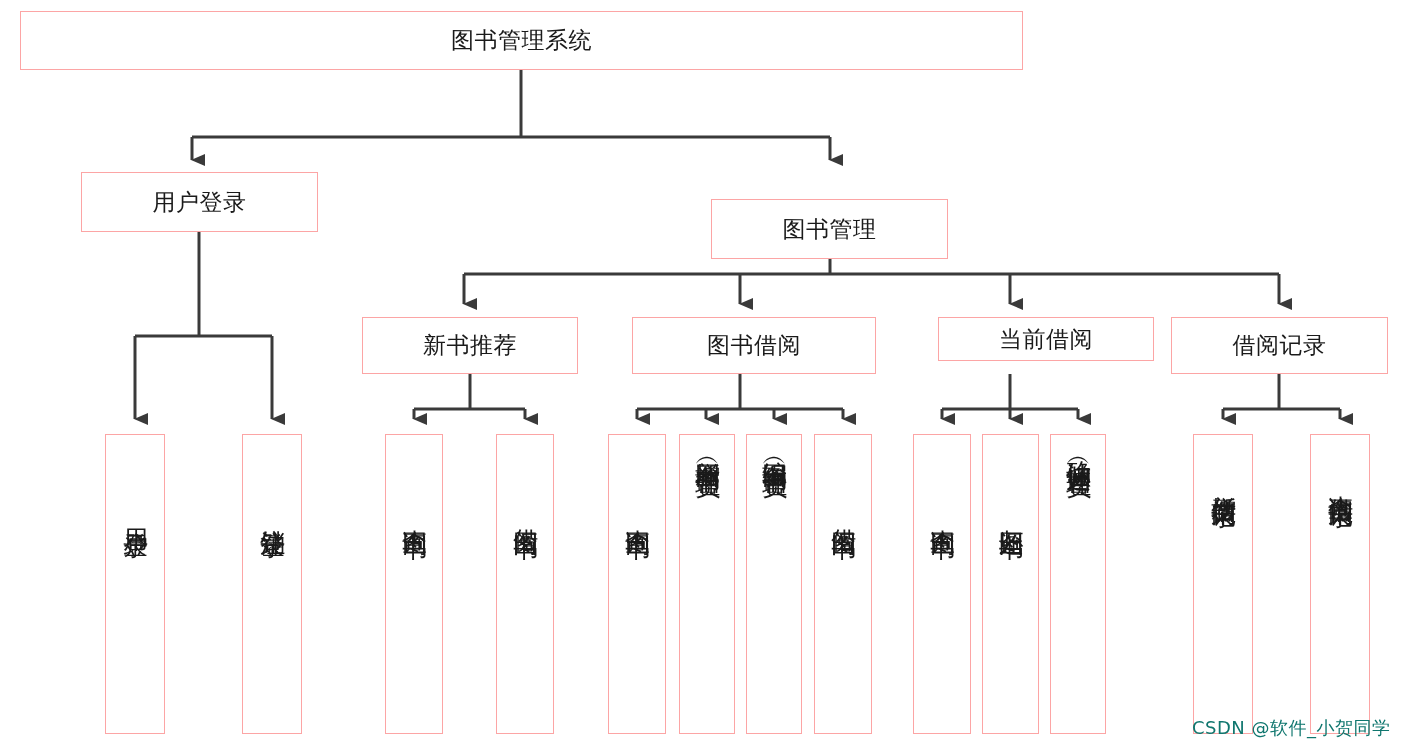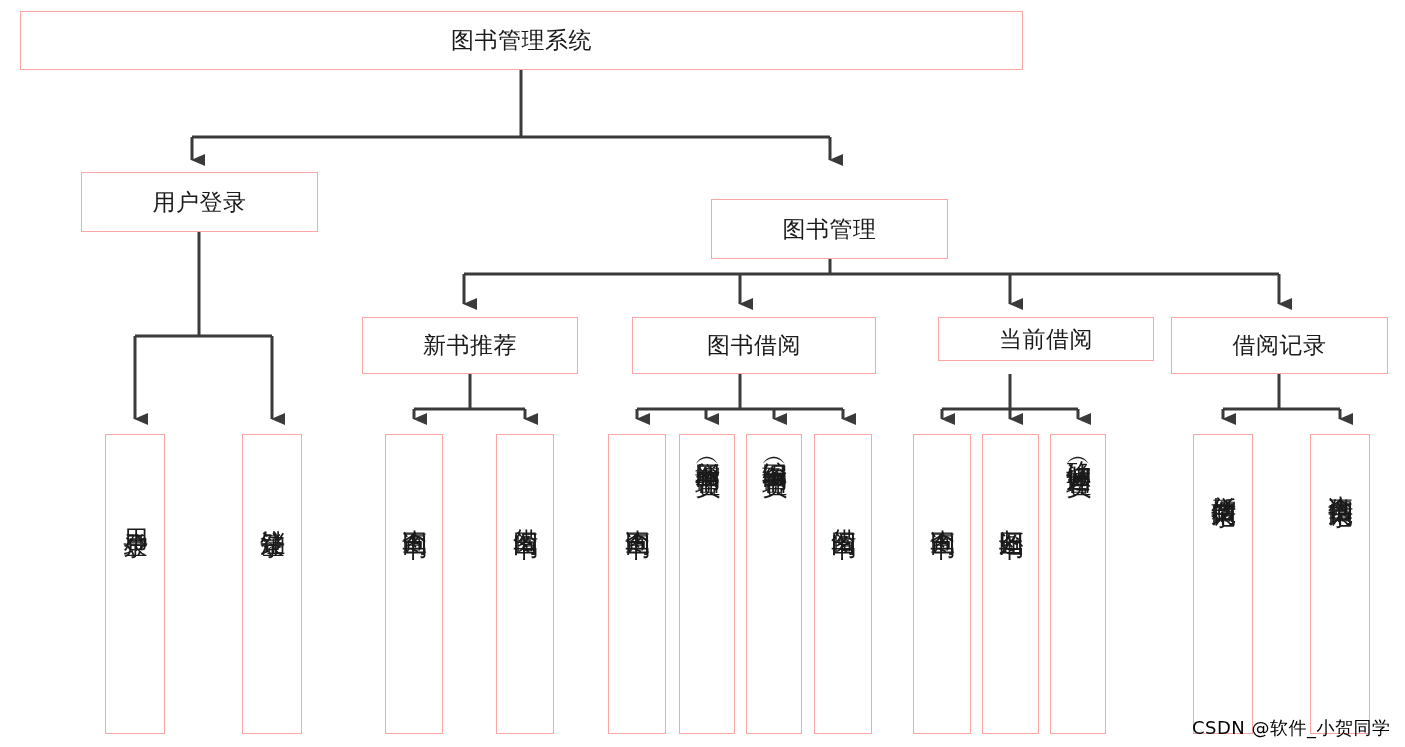--- a/index.html
+++ b/index.html
@@ -63,21 +63,21 @@
     white-space: nowrap;
   }
   .node.vert.fit .lbl {
     font-size: 25px;
   }
   .watermark {
     position: absolute;
     left: 1192px;
     top: 716px;
     font-size: 18px;
-    color: #000000;
+    color: #0f766e;
     white-space: nowrap;
     z-index: 3;
     letter-spacing: 0.5px;
   }
 </style>
 </head>
 <body>
 
 <div id="canvas">
 

